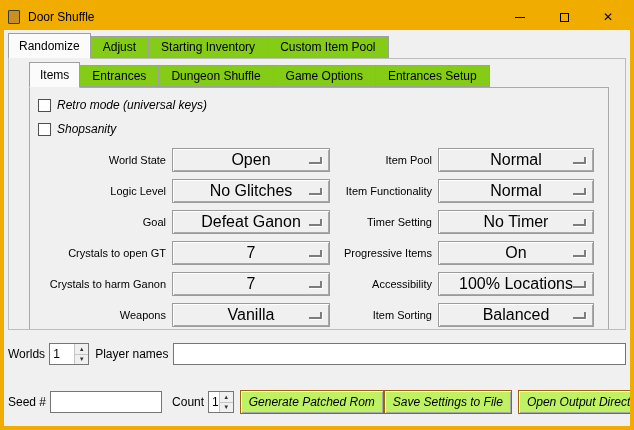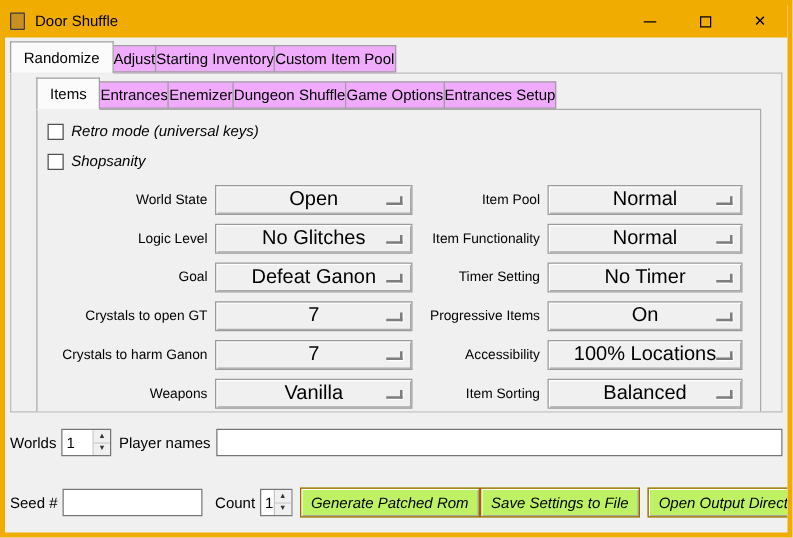--- a/index.html
+++ b/index.html
@@ -35,22 +35,22 @@
   .win-btn.max span { display:block; width: 9px; height: 9px; border: 1px solid #000; }
   .win-btn.min span { display:block; width: 10px; height: 1px; background: #000; }
 
   
   .client { flex: 1; display: flex; flex-direction: column; padding-top: 3px; overflow: hidden; }
 
   .tabs { display: flex; align-items: flex-end; position: relative; z-index: 2; }
   .outer-tabs { margin-left: 4px; }
   .tab {
     border: 1px solid #9f9f9f;
-    background: #f0abfc;
-    padding: 3px 0;
+    background: #84cc16;
+    padding: 3px 12px;
     margin-left: -1px;
     white-space: nowrap;
     position: relative;
   }
   .tab:first-child { margin-left: 0; }
   .tab.selected {
     background: #fbfbfb;
     padding: 5px 10px;
     border-bottom: 1px solid #f0f0f0;
     margin-bottom: -1px;
@@ -180,21 +180,20 @@
       <div class="tab">Adjust</div>
       <div class="tab">Starting Inventory</div>
       <div class="tab">Custom Item Pool</div>
     </div>
 
     <div class="outer-pane">
 
       <div class="tabs inner-tabs">
         <div class="tab selected">Items</div>
         <div class="tab">Entrances</div>
-        <div class="tab">Enemizer</div>
         <div class="tab">Dungeon Shuffle</div>
         <div class="tab">Game Options</div>
         <div class="tab">Entrances Setup</div>
       </div>
 
       <div class="inner-pane">
 
         <div class="cb-row">
           <span class="checkbox"></span>
           <span class="cb-label">Retro mode (universal keys)</span>

